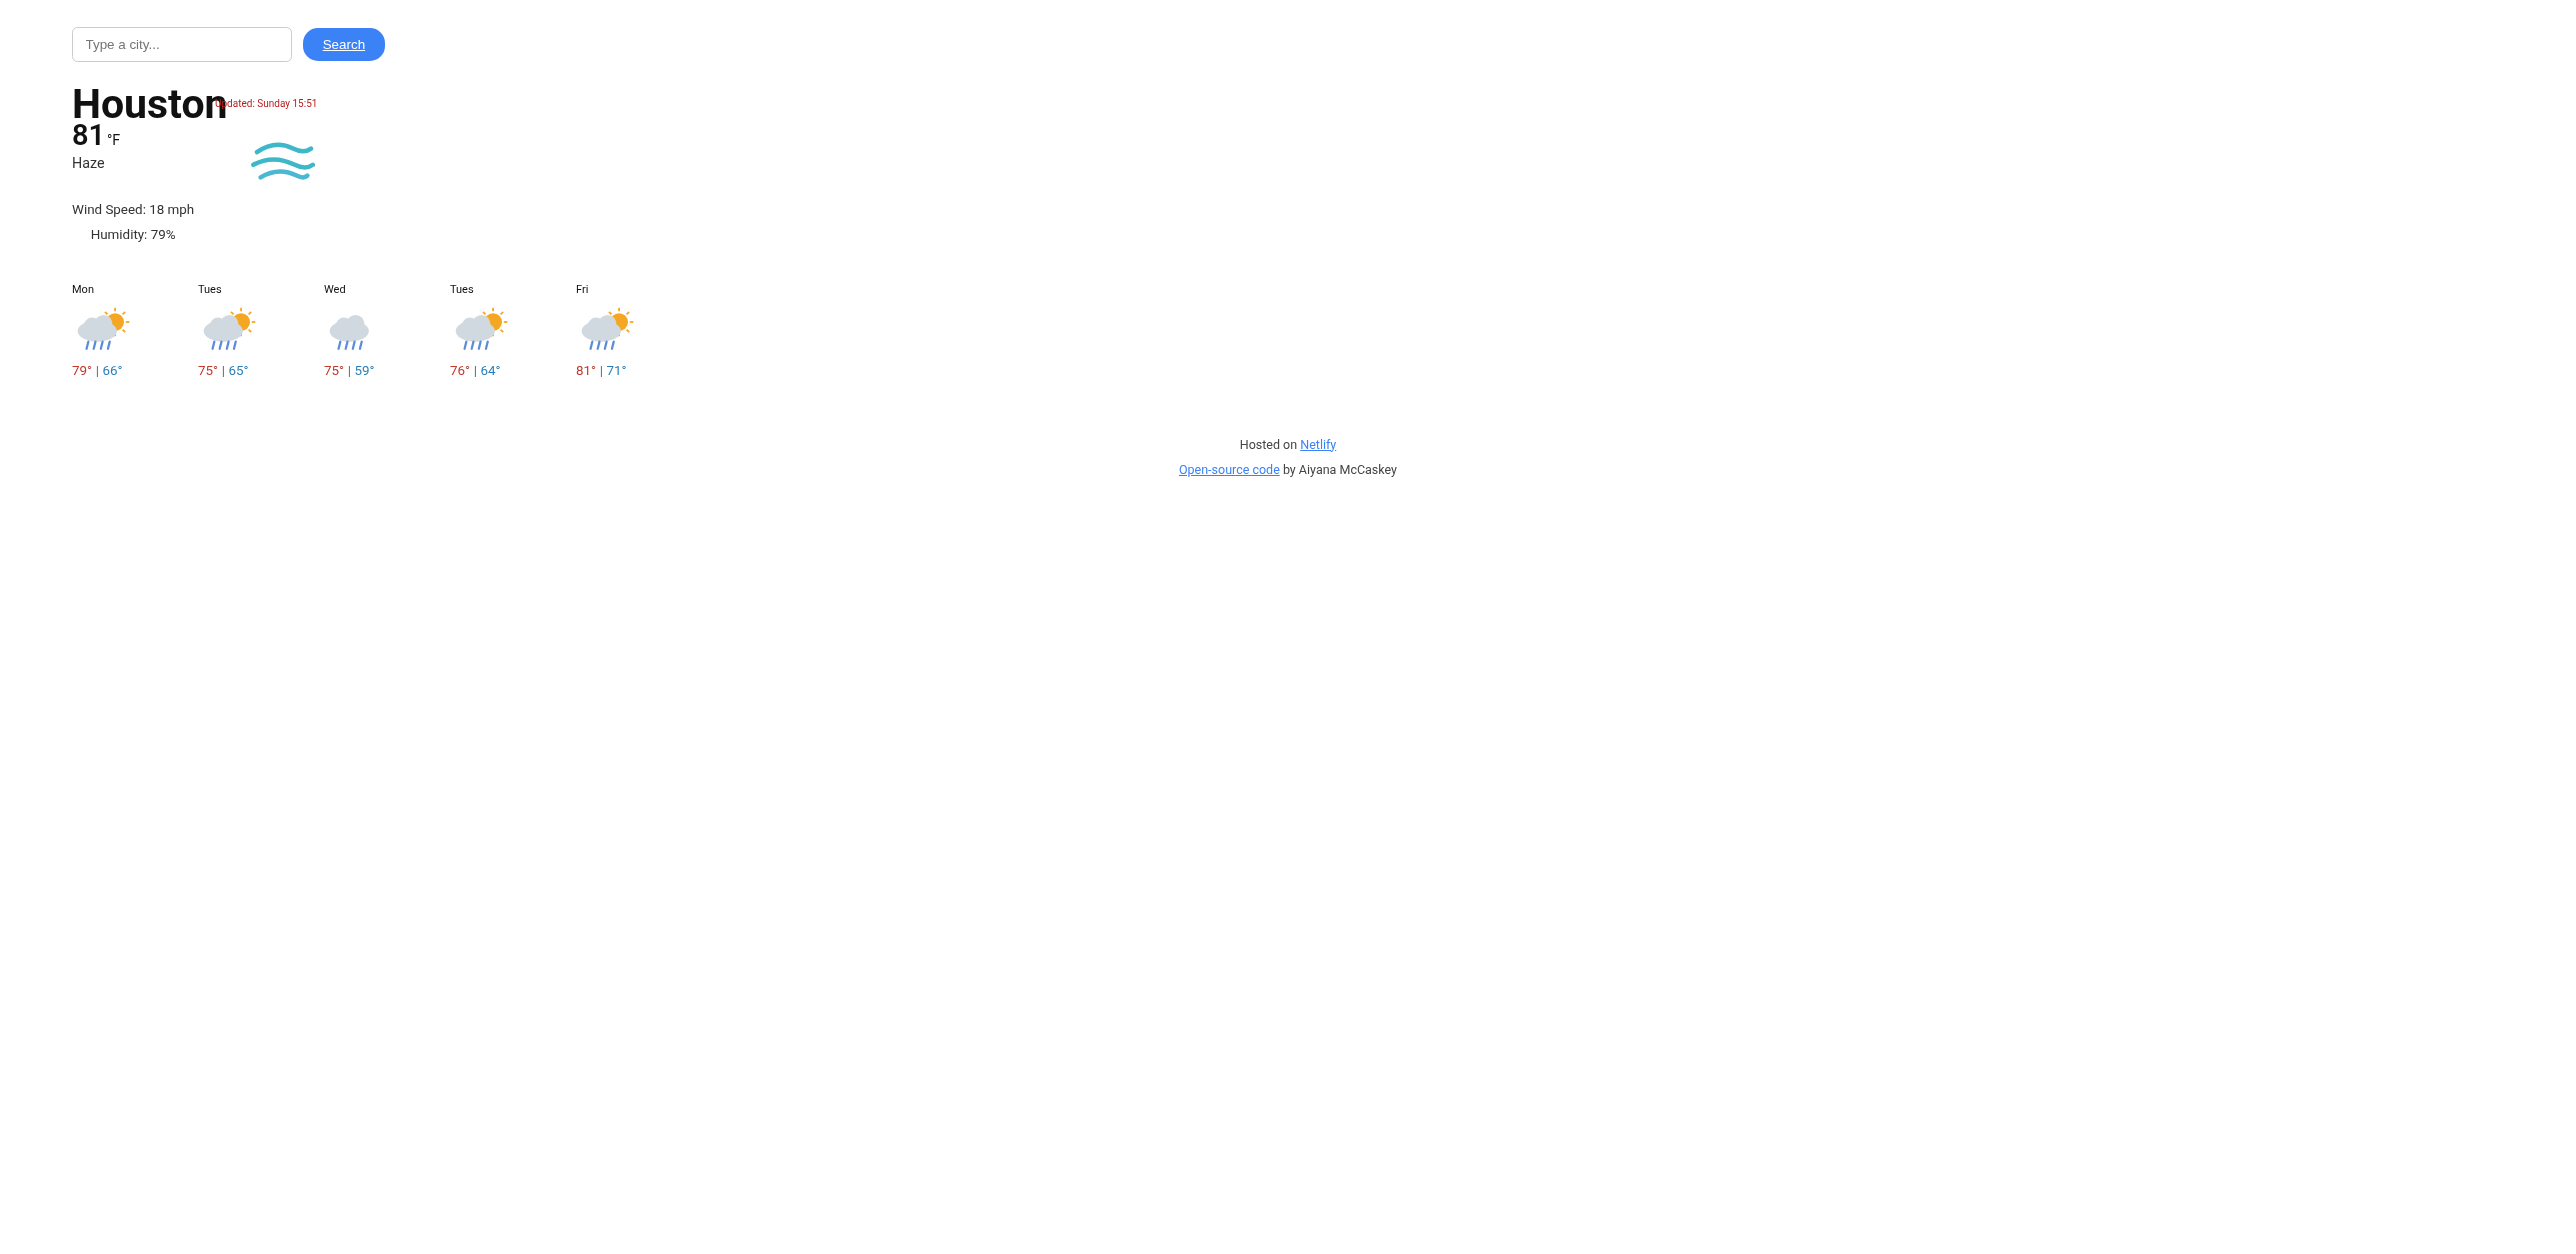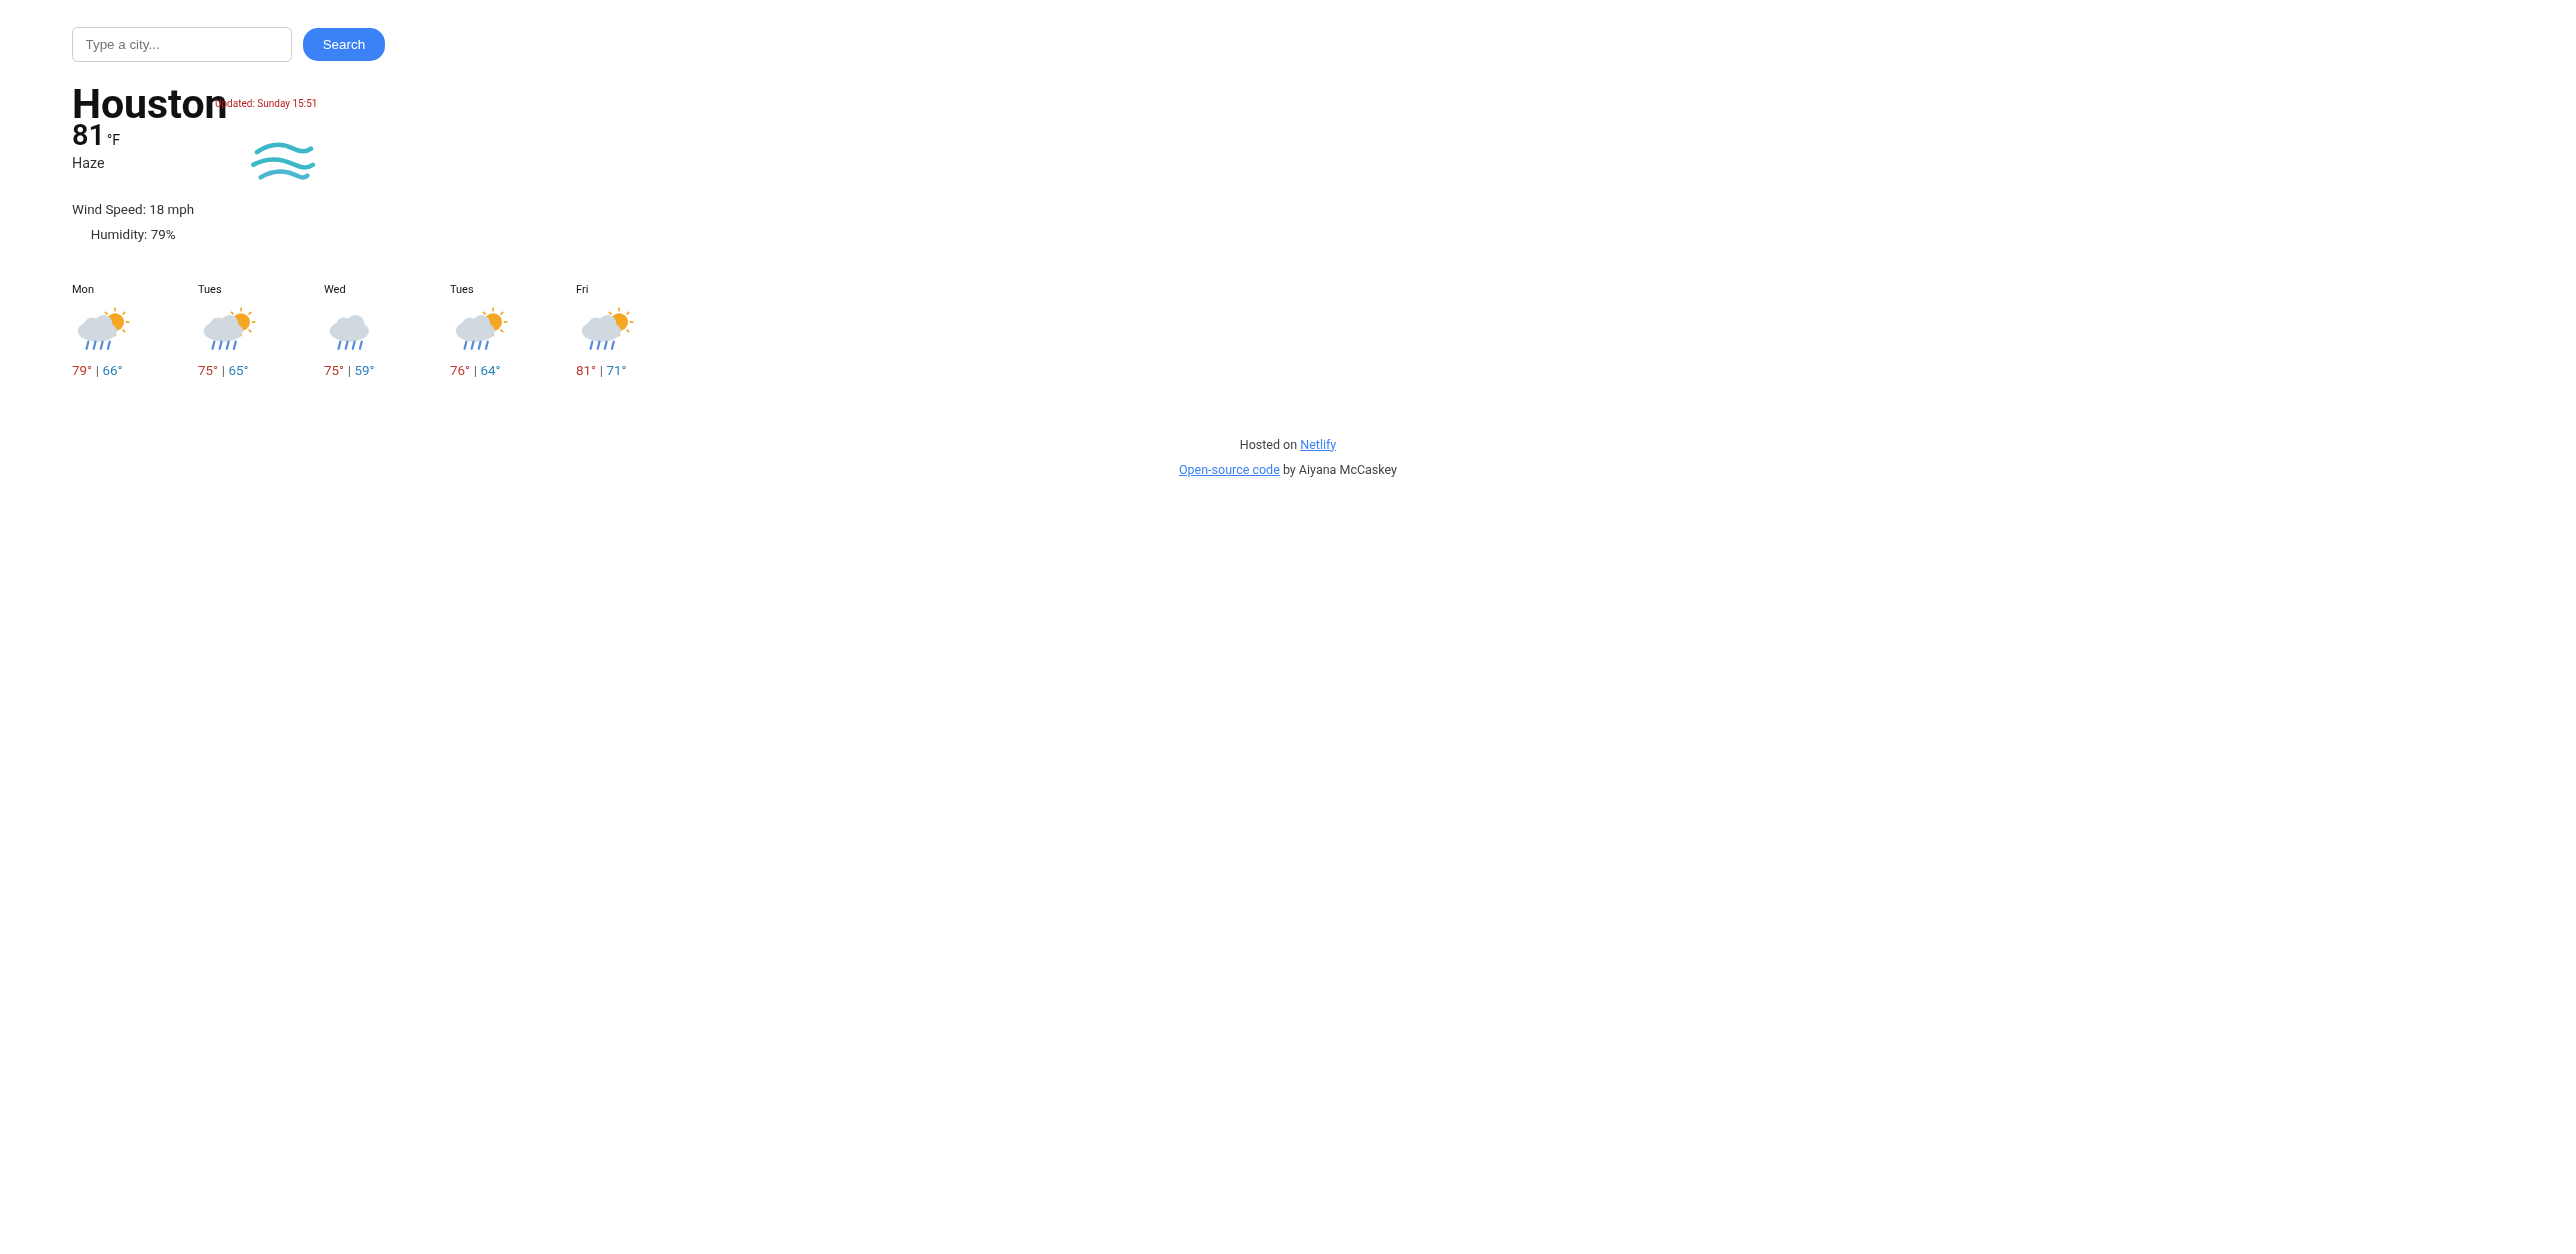--- a/index.html
+++ b/index.html
@@ -29,20 +29,21 @@
 
     .search-button {
       padding: 9px 20px;
       background: #3b82f6;
       color: #fff;
       border: none;
       border-radius: 15px;
       font-size: 13.4px;
       cursor: pointer;
       font-weight: 500;
+      text-decoration: underline;
     }
 
     .city-name {
       font-size: 41px;
       font-weight: 700;
       margin-bottom: 1.8px;
     }
 
     .updated-text {
       font-size: 10px;

